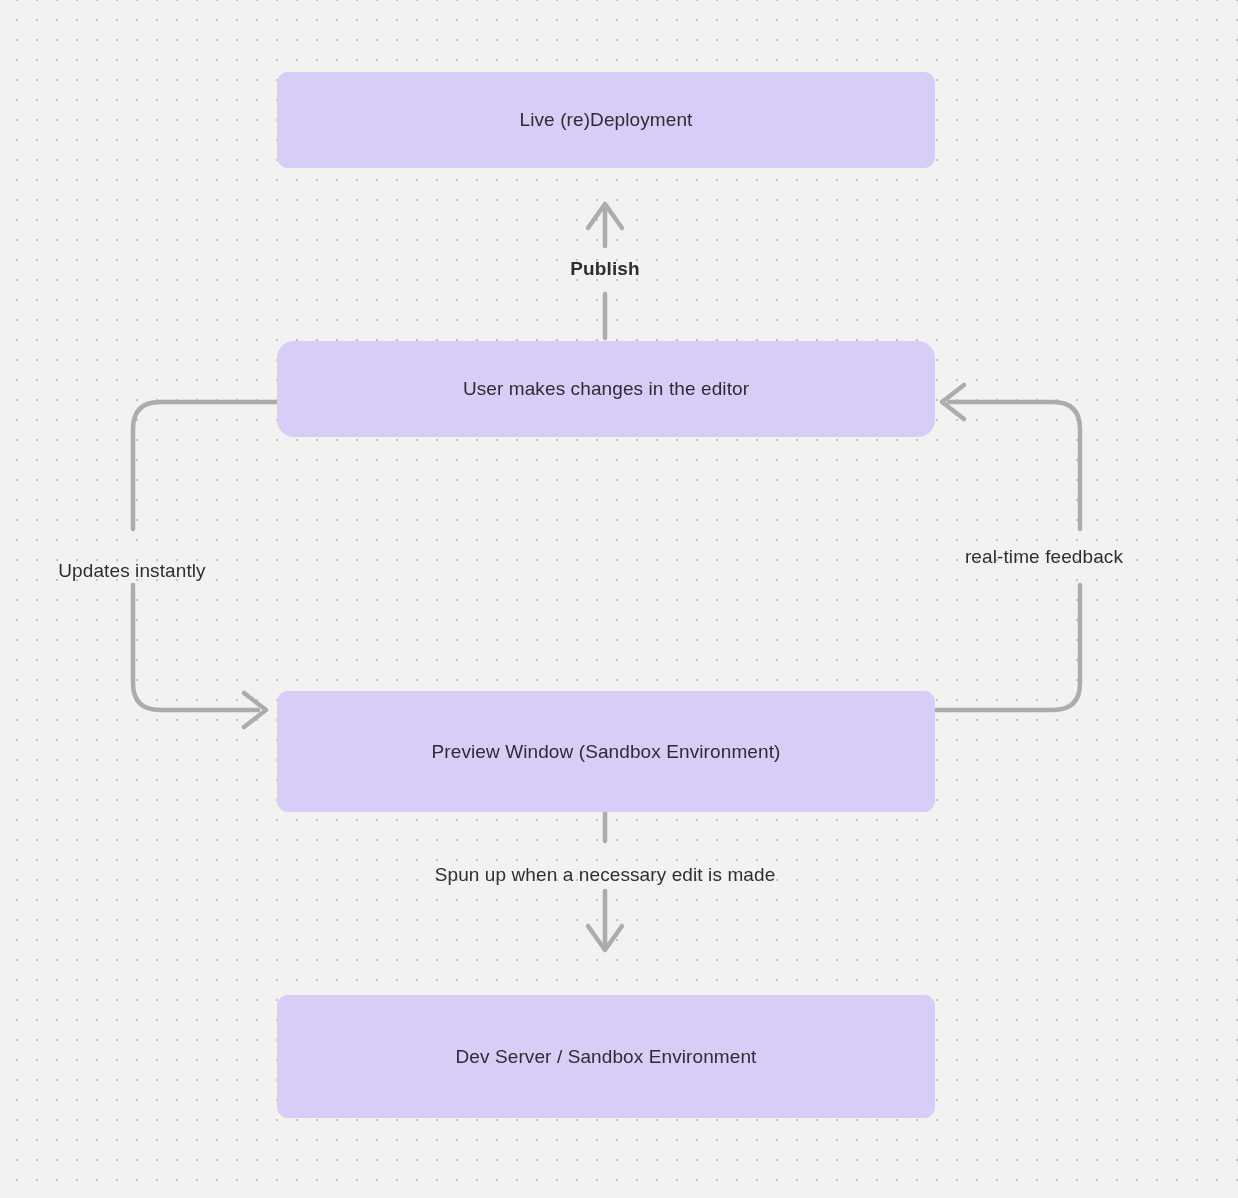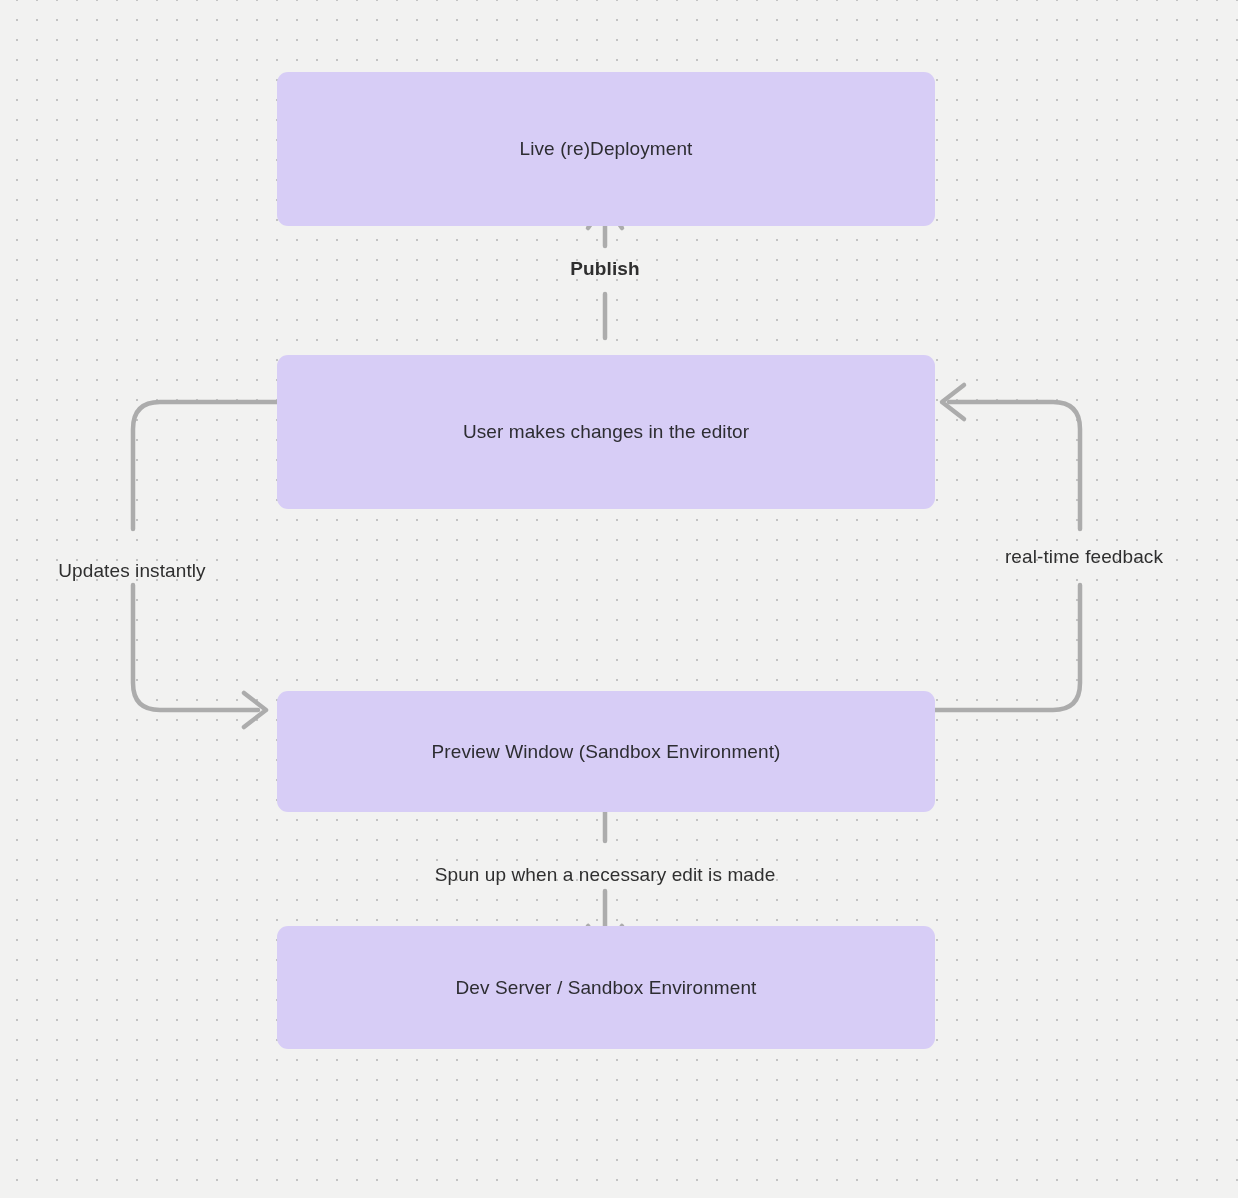--- a/index.html
+++ b/index.html
@@ -27,46 +27,46 @@
     fill: none;
     stroke: #ACACAC;
     stroke-width: 4.5;
     stroke-linecap: round;
     stroke-linejoin: round;
   }
   .node {
     position: absolute;
     left: 277px;
     width: 658px;
-    height: 154px;
+    height: 96px;
     background: #D7CDF6;
     border-radius: 11px;
     display: flex;
     align-items: center;
     justify-content: center;
     font-size: 19px;
     color: #2D2D32;
     letter-spacing: 0.1px;
     box-sizing: border-box;
   }
   .node-1 { top: 72px; }
-  .node-2 { top: 355px; }
+  .node-2 { top: 341px; border-radius: 17px; }
   .node-3 { top: 650px; height: 121px; margin-top: 41px; }
-  .node-4 { top: 926px; height: 123px; }
+  .node-4 { top: 995px; height: 123px; }
   .edge-label {
     position: absolute;
     transform: translate(-50%, -50%);
     font-size: 19px;
     color: #2F2F2F;
     white-space: nowrap;
     letter-spacing: 0.1px;
   }
   .label-publish   { left: 605px;  top: 269px; font-weight: bold; }
   .label-updates   { left: 132px;  top: 571px; }
-  .label-feedback  { left: 1084px; top: 557px; }
+  .label-feedback  { left: 1044px; top: 557px; }
   .label-spunup    { left: 605px;  top: 875px; }
 </style>
 </head>
 <body>
 
 <div class="canvas">
 
   <svg class="connector-layer" viewBox="0 0 1238 1198" xmlns="http://www.w3.org/2000/svg">
 
     <g>

